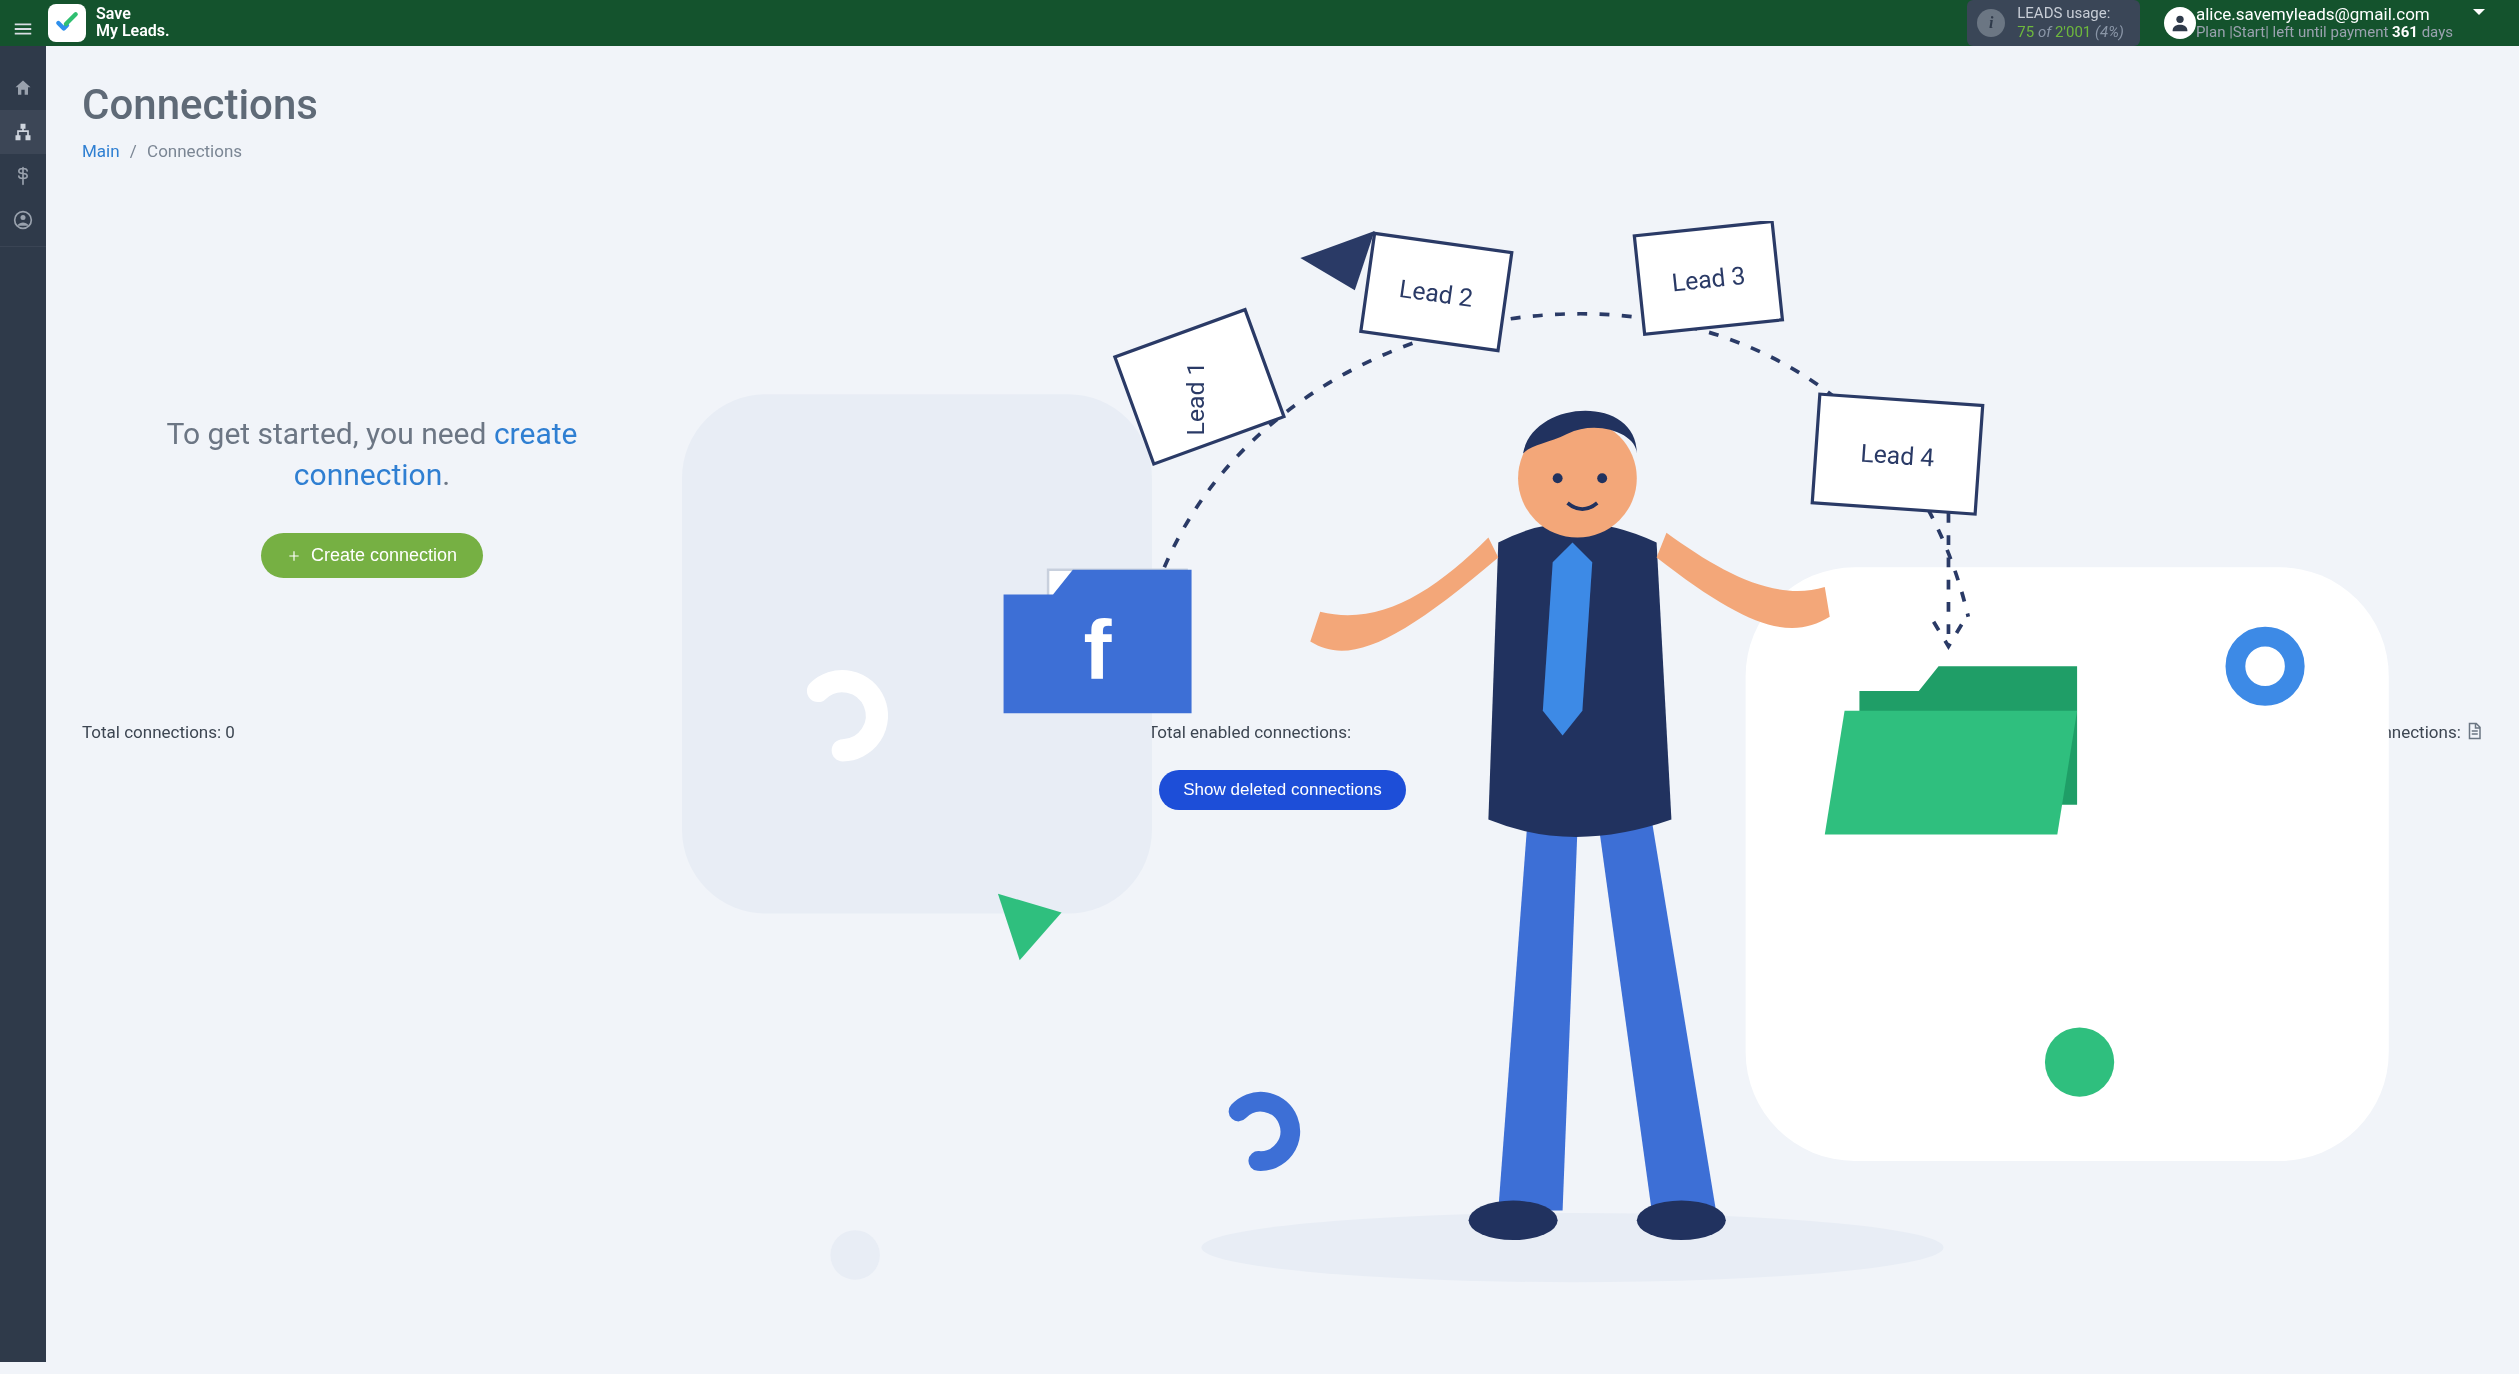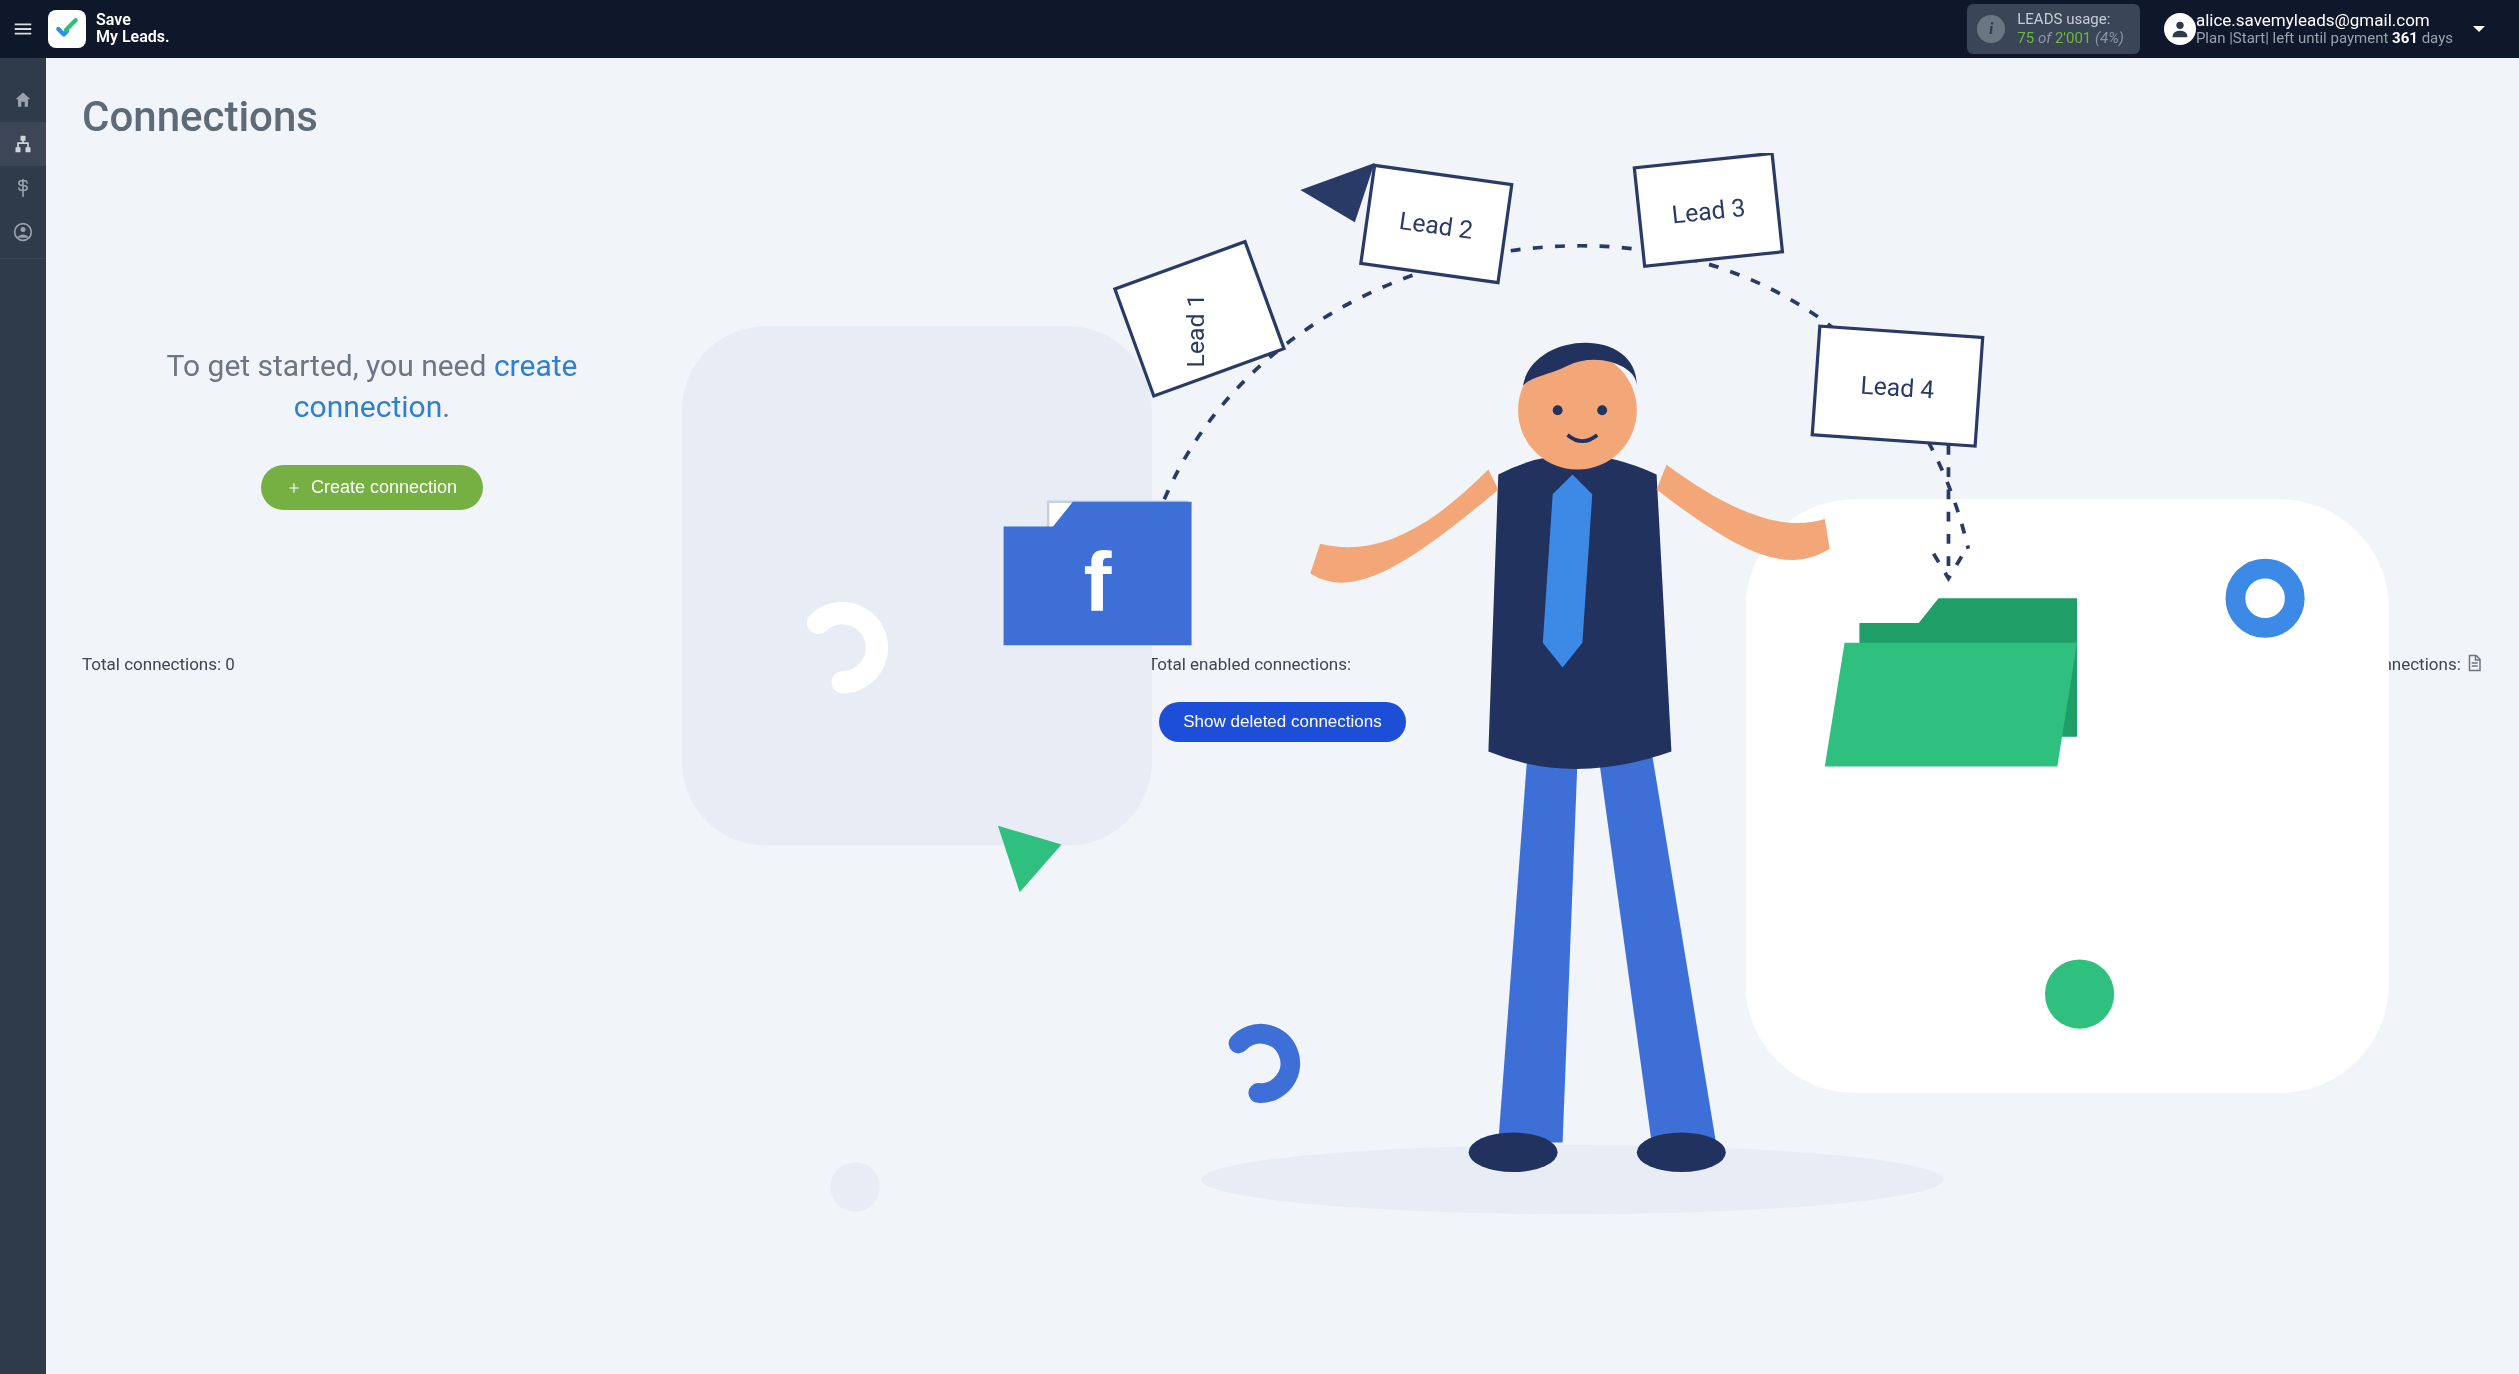--- a/index.html
+++ b/index.html
@@ -1,24 +1,23 @@
 <!DOCTYPE html>
 <html><head>
 <meta charset="utf-8">
 <style>
   * { box-sizing: border-box; margin: 0; padding: 0; }
   html, body { height: 100%; font-family: -apple-system, BlinkMacSystemFont, "Segoe UI", Roboto, "Helvetica Neue", Arial, sans-serif; }
   body { background: #f1f4f9; color: #444; overflow: hidden; }
 
   
   .topbar {
-    height: 58px;
-    background: #0f172a;
+    height: 46px;
+    background: #14532d;
     display: flex;
-    align-items: center;
     color: #fff;
     padding-right: 28px;
   }
   .burger {
     width: 46px; height: 58px;
     display: flex; align-items: center; justify-content: center;
     cursor: pointer;
   }
   .burger svg { width: 22px; height: 22px; fill: #d9dde4; }
 
@@ -217,20 +216,25 @@
           <circle cx="12" cy="12" r="10" fill="none" stroke="#99a1ad" stroke-width="2"></circle>
           <circle cx="12" cy="9" r="3" fill="#99a1ad"></circle>
           <path d="M5 19c1.5-3 5-4 7-4s5.5 1 7 4" fill="#99a1ad"></path>
         </svg>
     </div>
     <div class="side-divider"></div>
   </div>
 
   <div class="main">
     <h1 class="page-title">Connections</h1>
+    <div class="crumbs">
+      <a href="#">Main</a>
+      <span class="sep">/</span>
+      <span>Connections</span>
+    </div>
 
     <div class="hero">
       <div class="hero-left">
         <div class="lead">
           <span>To get started, you need </span><span class="link">create connection</span><span>.</span>
         </div>
         <button class="create-btn">
           <svg viewBox="0 0 24 24">
               <path d="M11 4h2v16h-2zM4 11h16v2H4z"></path>
             </svg>

